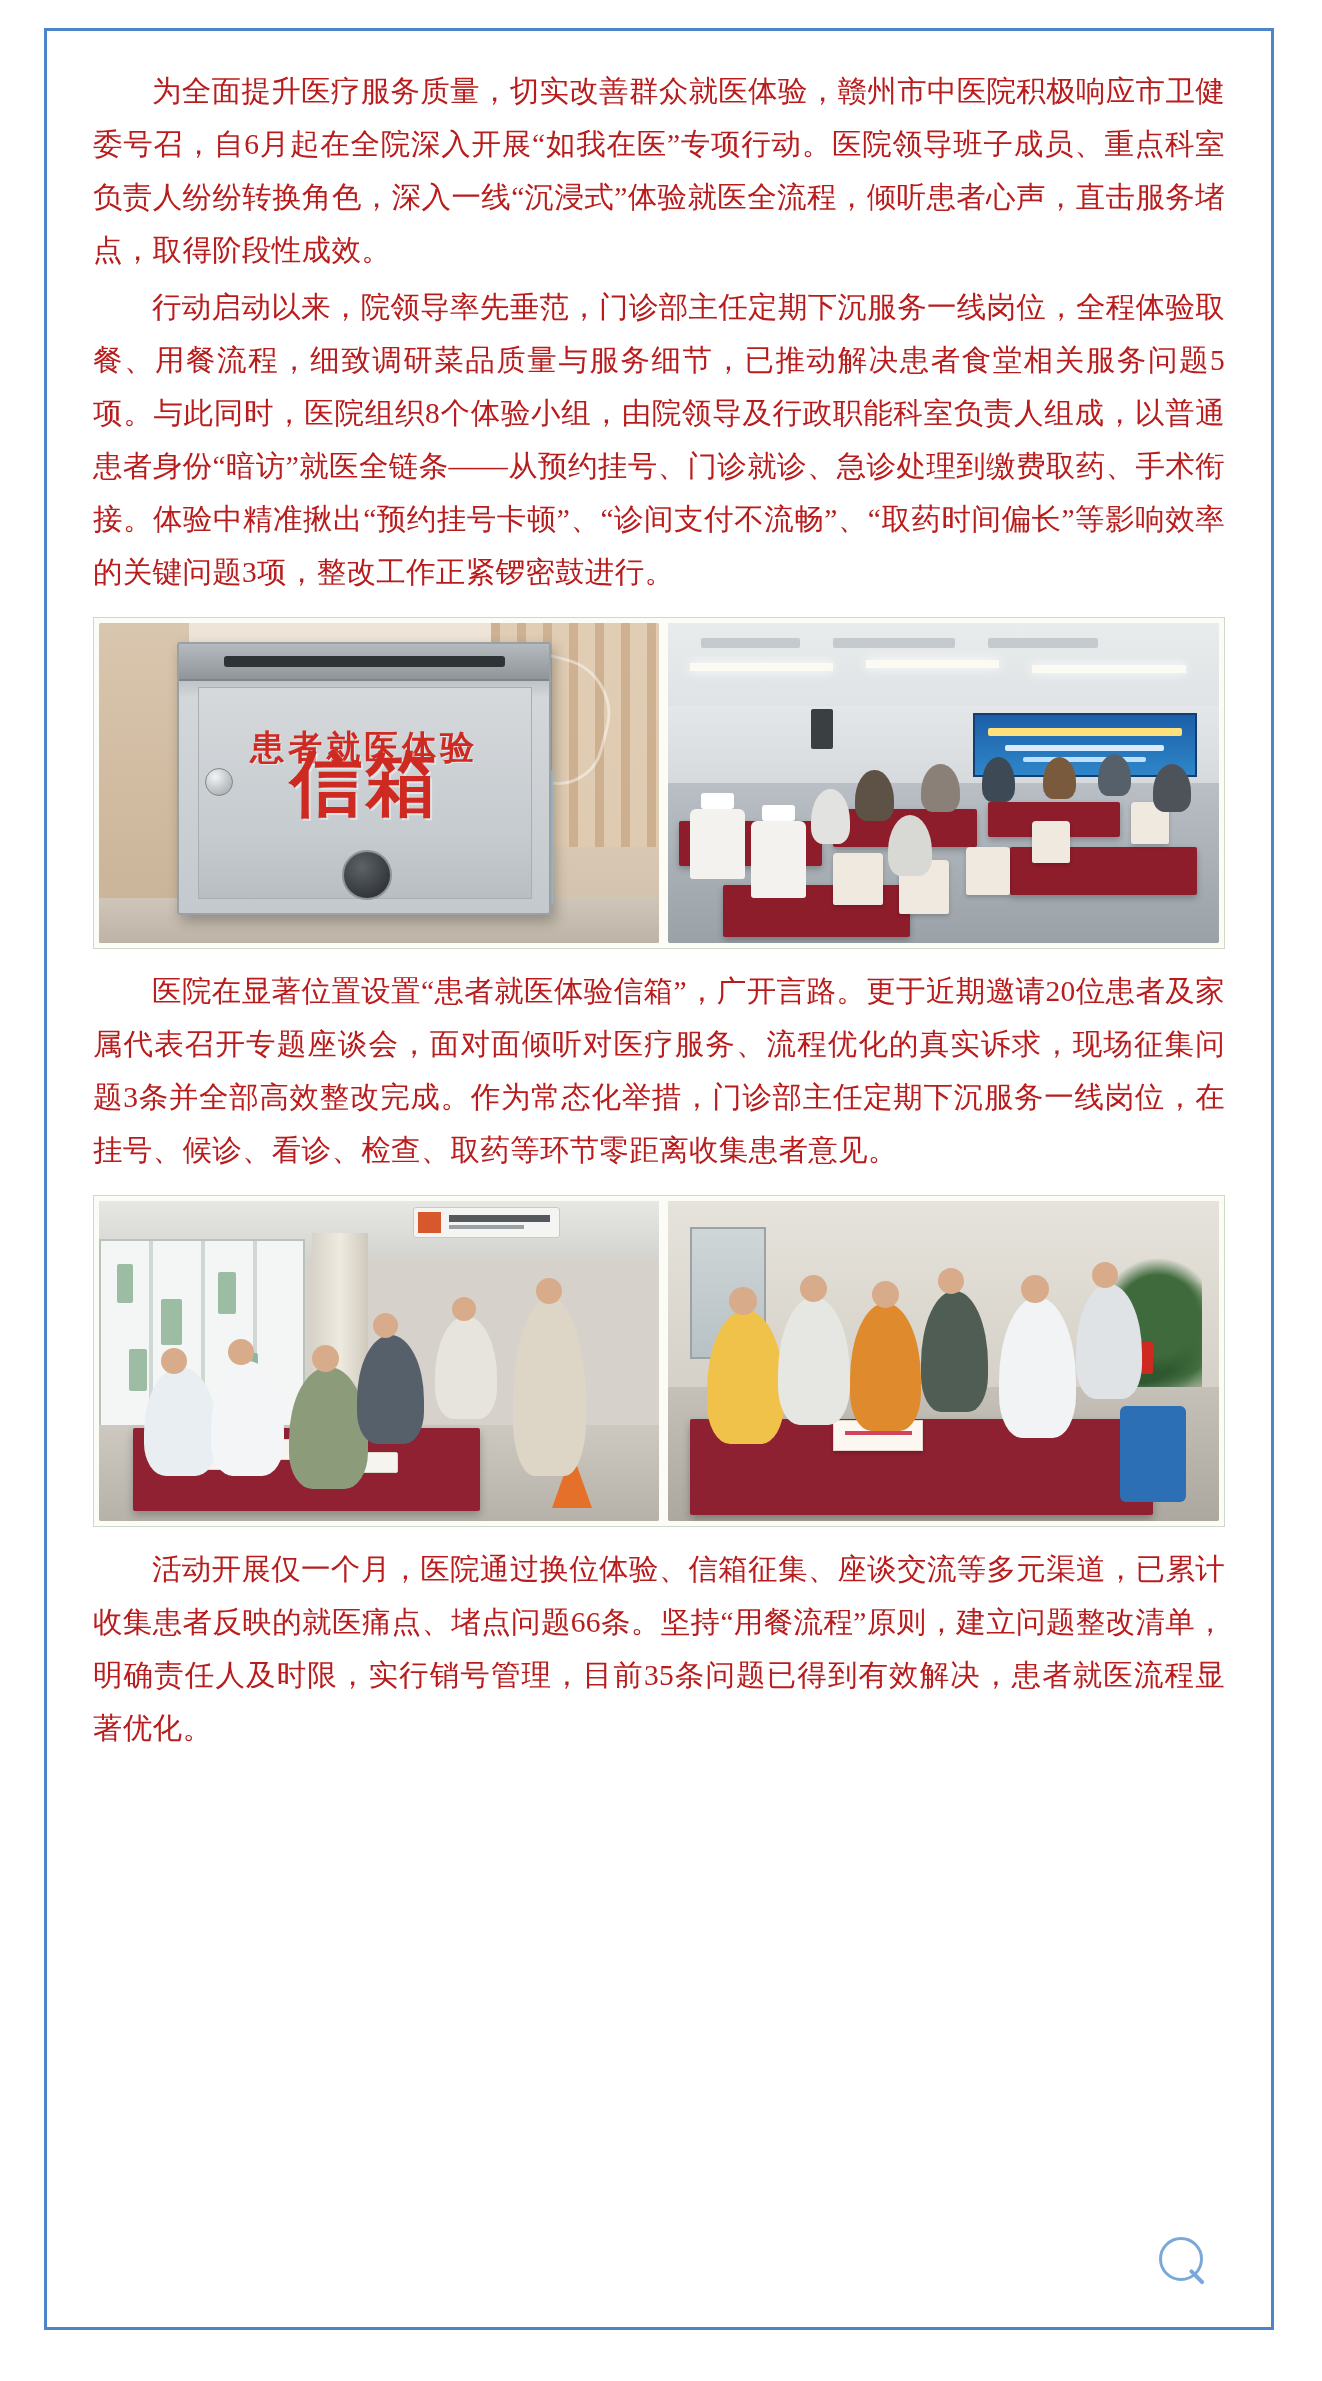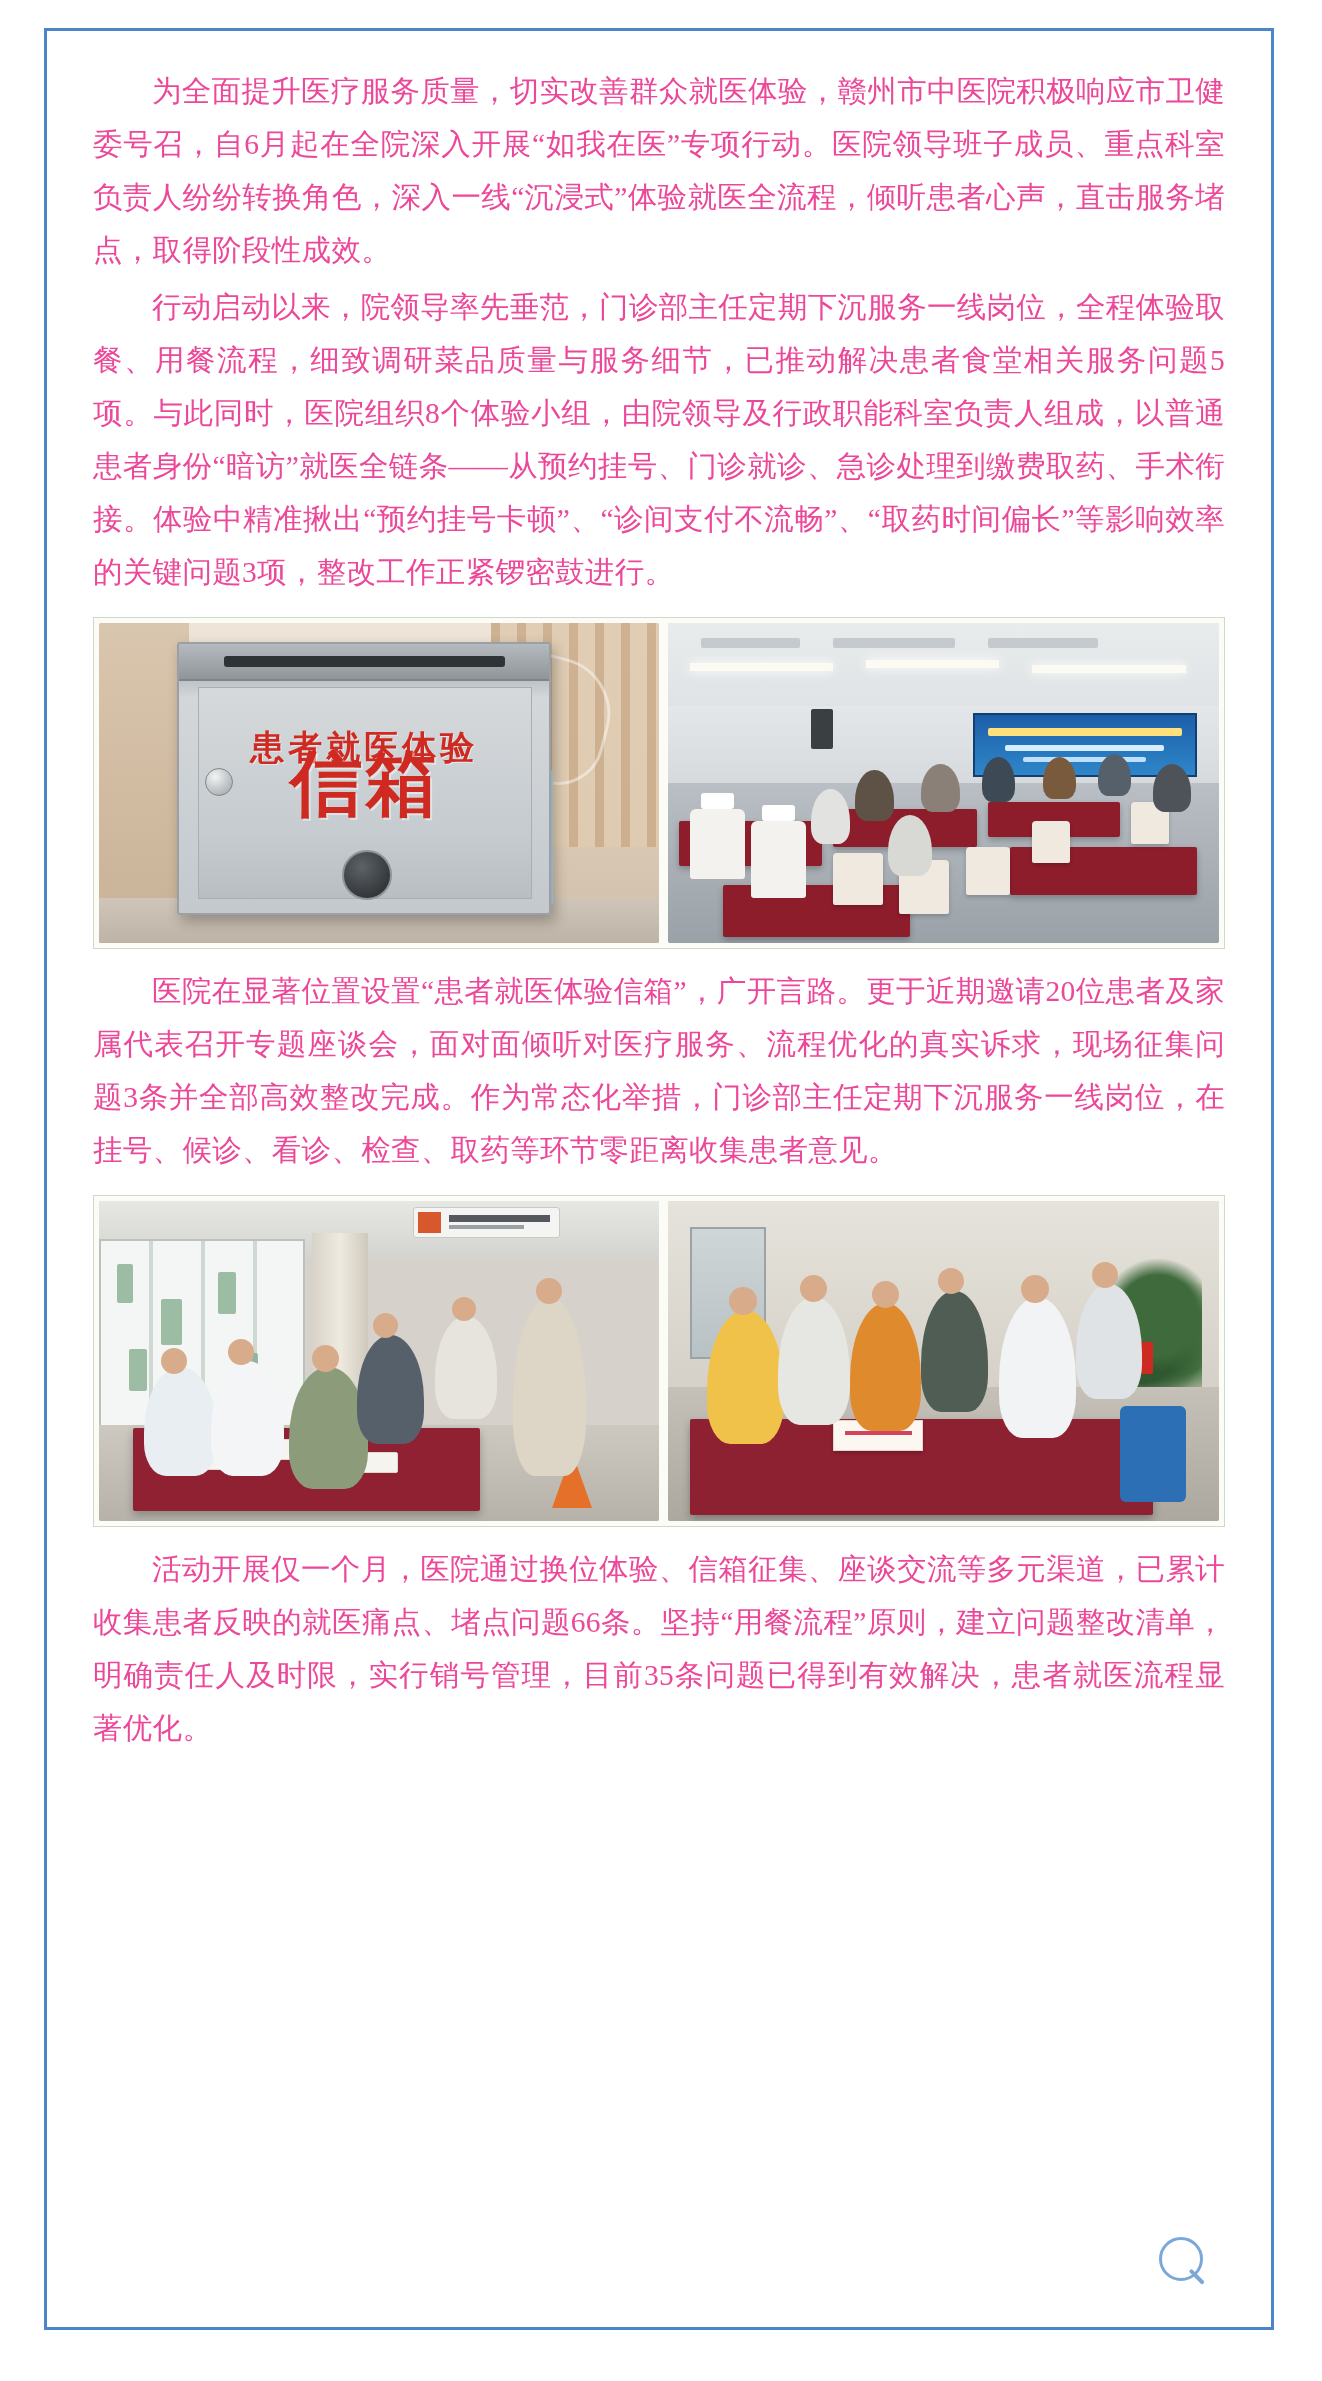--- a/index.html
+++ b/index.html
@@ -27,21 +27,21 @@
   }
 
   .content {
     padding: 34px 46px 0 46px;
   }
 
   p.para {
     margin: 0 0 4px 0;
     font-size: 29.5px;
     line-height: 53px;
-    color: #ec4899;
+    color: #b91c1c;
     text-align: justify;
     text-indent: 2em;
     font-family: "Liberation Serif", "DejaVu Serif", serif;
     letter-spacing: 0.3px;
   }
 
   .photo-row {
     display: flex;
     gap: 9px;
     margin: 18px 0 16px 0;

